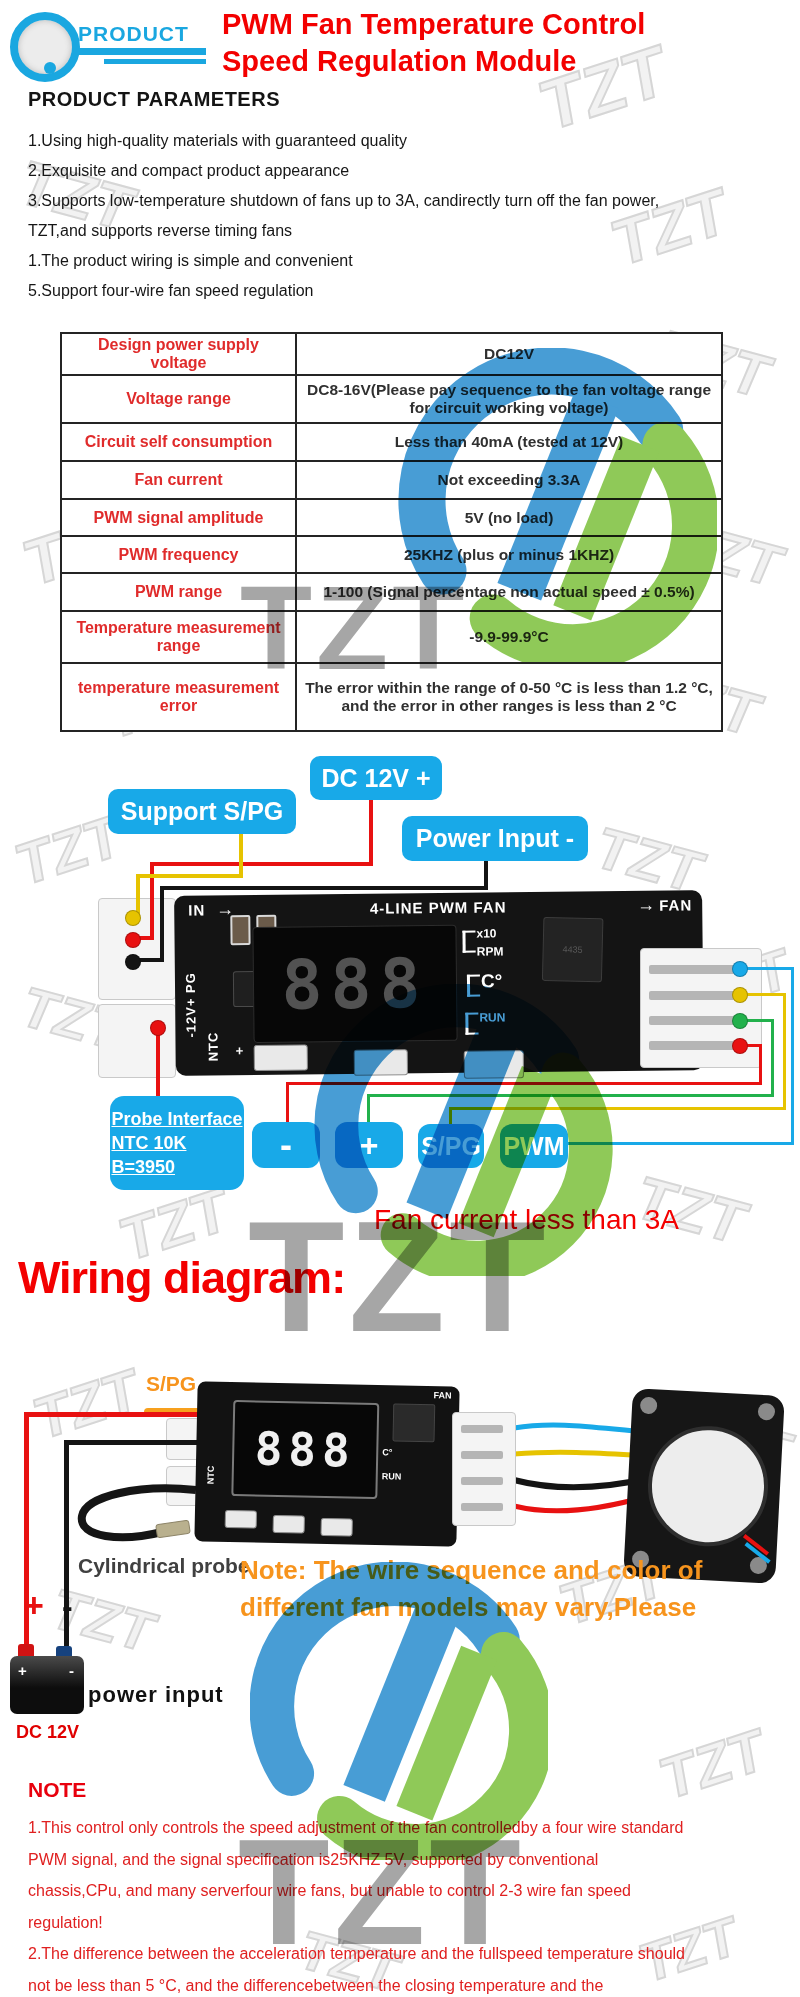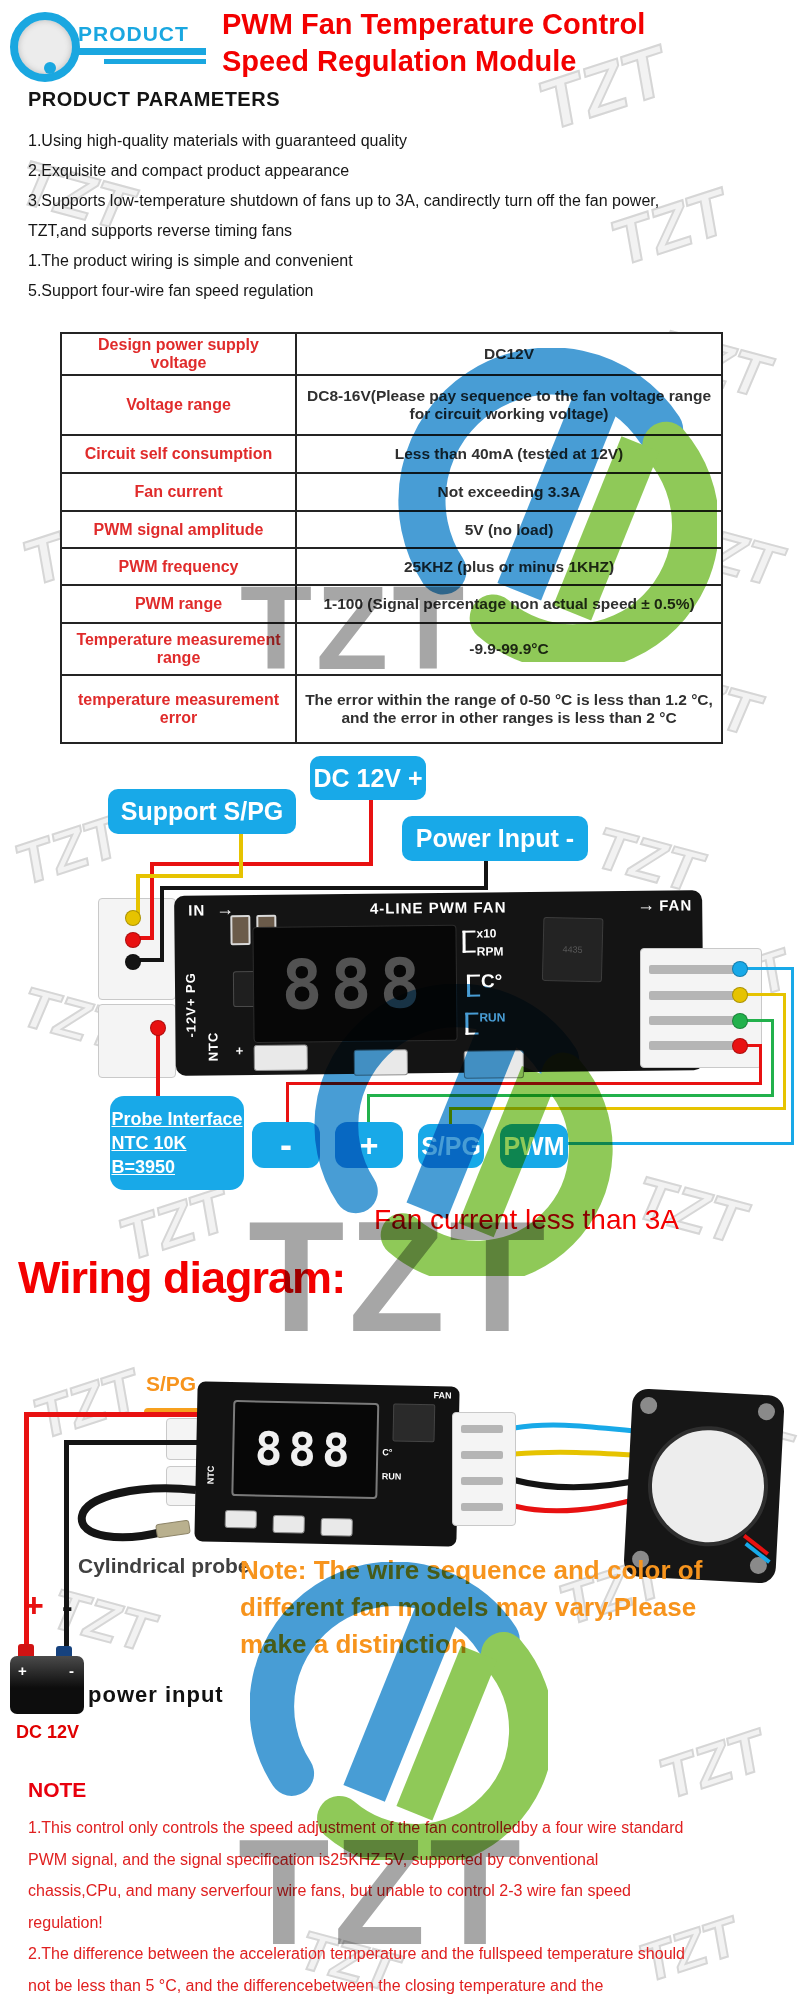--- a/index.html
+++ b/index.html
@@ -140,21 +140,21 @@
   <table class="spec-table">
     <colgroup>
         <col style="width:235px">
         <col>
       </colgroup>
     <tbody>
         <tr style="height:40px">
       <td class="lbl">Design power supply voltage</td>
       <td class="val">DC12V</td>
         </tr>
-    <tr style="height:60px">
+    <tr style="height:48px">
       <td class="lbl">Voltage range</td>
       <td class="val">DC8-16V(Please pay sequence to the fan voltage range for circuit working voltage)</td>
         </tr>
     <tr style="height:38px">
       <td class="lbl">Circuit self consumption</td>
       <td class="val">Less than 40mA (tested at 12V)</td>
         </tr>
     <tr style="height:38px">
       <td class="lbl">Fan current</td>
       <td class="val">Not exceeding 3.3A</td>
@@ -175,21 +175,21 @@
       <td class="lbl">Temperature measurement range</td>
       <td class="val">-9.9-99.9°C</td>
         </tr>
     <tr style="height:68px">
       <td class="lbl">temperature measurement error</td>
       <td class="val">The error within the range of 0-50 °C is less than 1.2 °C, and the error in other ranges is less than 2 °C</td>
         </tr>
   </tbody>
     </table>
 
-  <div class="callout" style="left:310px;top:756px;width:116px;height:44px;">DC 12V +</div>
+  <div class="callout" style="left:310px;top:756px;width:132px;height:44px;">DC 12V +</div>
   <div class="callout" style="left:108px;top:789px;width:188px;height:45px;">Support S/PG</div>
   <div class="callout" style="left:402px;top:816px;width:186px;height:45px;">Power Input -</div>
 
   <div class="wire" style="left:369px;top:800px;width:4px;height:66px;background:#e81111;"></div>
   <div class="wire" style="left:150px;top:862px;width:223px;height:4px;background:#e81111;"></div>
   <div class="wire" style="left:150px;top:862px;width:4px;height:76px;background:#e81111;"></div>
   <div class="wire" style="left:135px;top:936px;width:19px;height:4px;background:#e81111;"></div>
   <div class="wire" style="left:239px;top:834px;width:4px;height:44px;background:#e6c300;"></div>
   <div class="wire" style="left:136px;top:874px;width:107px;height:4px;background:#e6c300;"></div>
   <div class="wire" style="left:136px;top:874px;width:4px;height:42px;background:#e6c300;"></div>
@@ -324,21 +324,20 @@
     <div class="hub"></div>
     <div style="position:absolute;left:116px;top:148px;width:30px;height:4px;background:#e81111;transform:rotate(35deg);"></div>
     <div style="position:absolute;left:118px;top:156px;width:30px;height:4px;background:#18a9e8;transform:rotate(35deg);"></div>
   </div>
 
   <div class="abs" style="left:78px;top:1554px;font-size:21px;font-weight:bold;color:#404040;z-index:4;">Cylindrical probe</div>
 
   <div class="orange-note">
     <div>Note: The wire sequence and color of</div>
     <div>different fan models may vary,Please</div>
-    <div>make a distinction</div>
   </div>
 
   <div class="abs" style="left:24px;top:1586px;font-size:34px;font-weight:bold;color:#e81111;z-index:4;">+</div>
   <div class="abs" style="left:62px;top:1588px;font-size:32px;font-weight:bold;color:#141414;z-index:4;">-</div>
   <div class="abs" style="left:18px;top:1644px;width:16px;height:20px;background:#d11313;border-radius:3px;z-index:4;"></div>
   <div class="abs" style="left:56px;top:1646px;width:16px;height:18px;background:#16427e;border-radius:3px;z-index:4;"></div>
   <div class="batt">
     <span style="position:absolute;left:8px;top:6px;">+</span>
     <span style="position:absolute;right:10px;top:6px;">-</span>
   </div>

